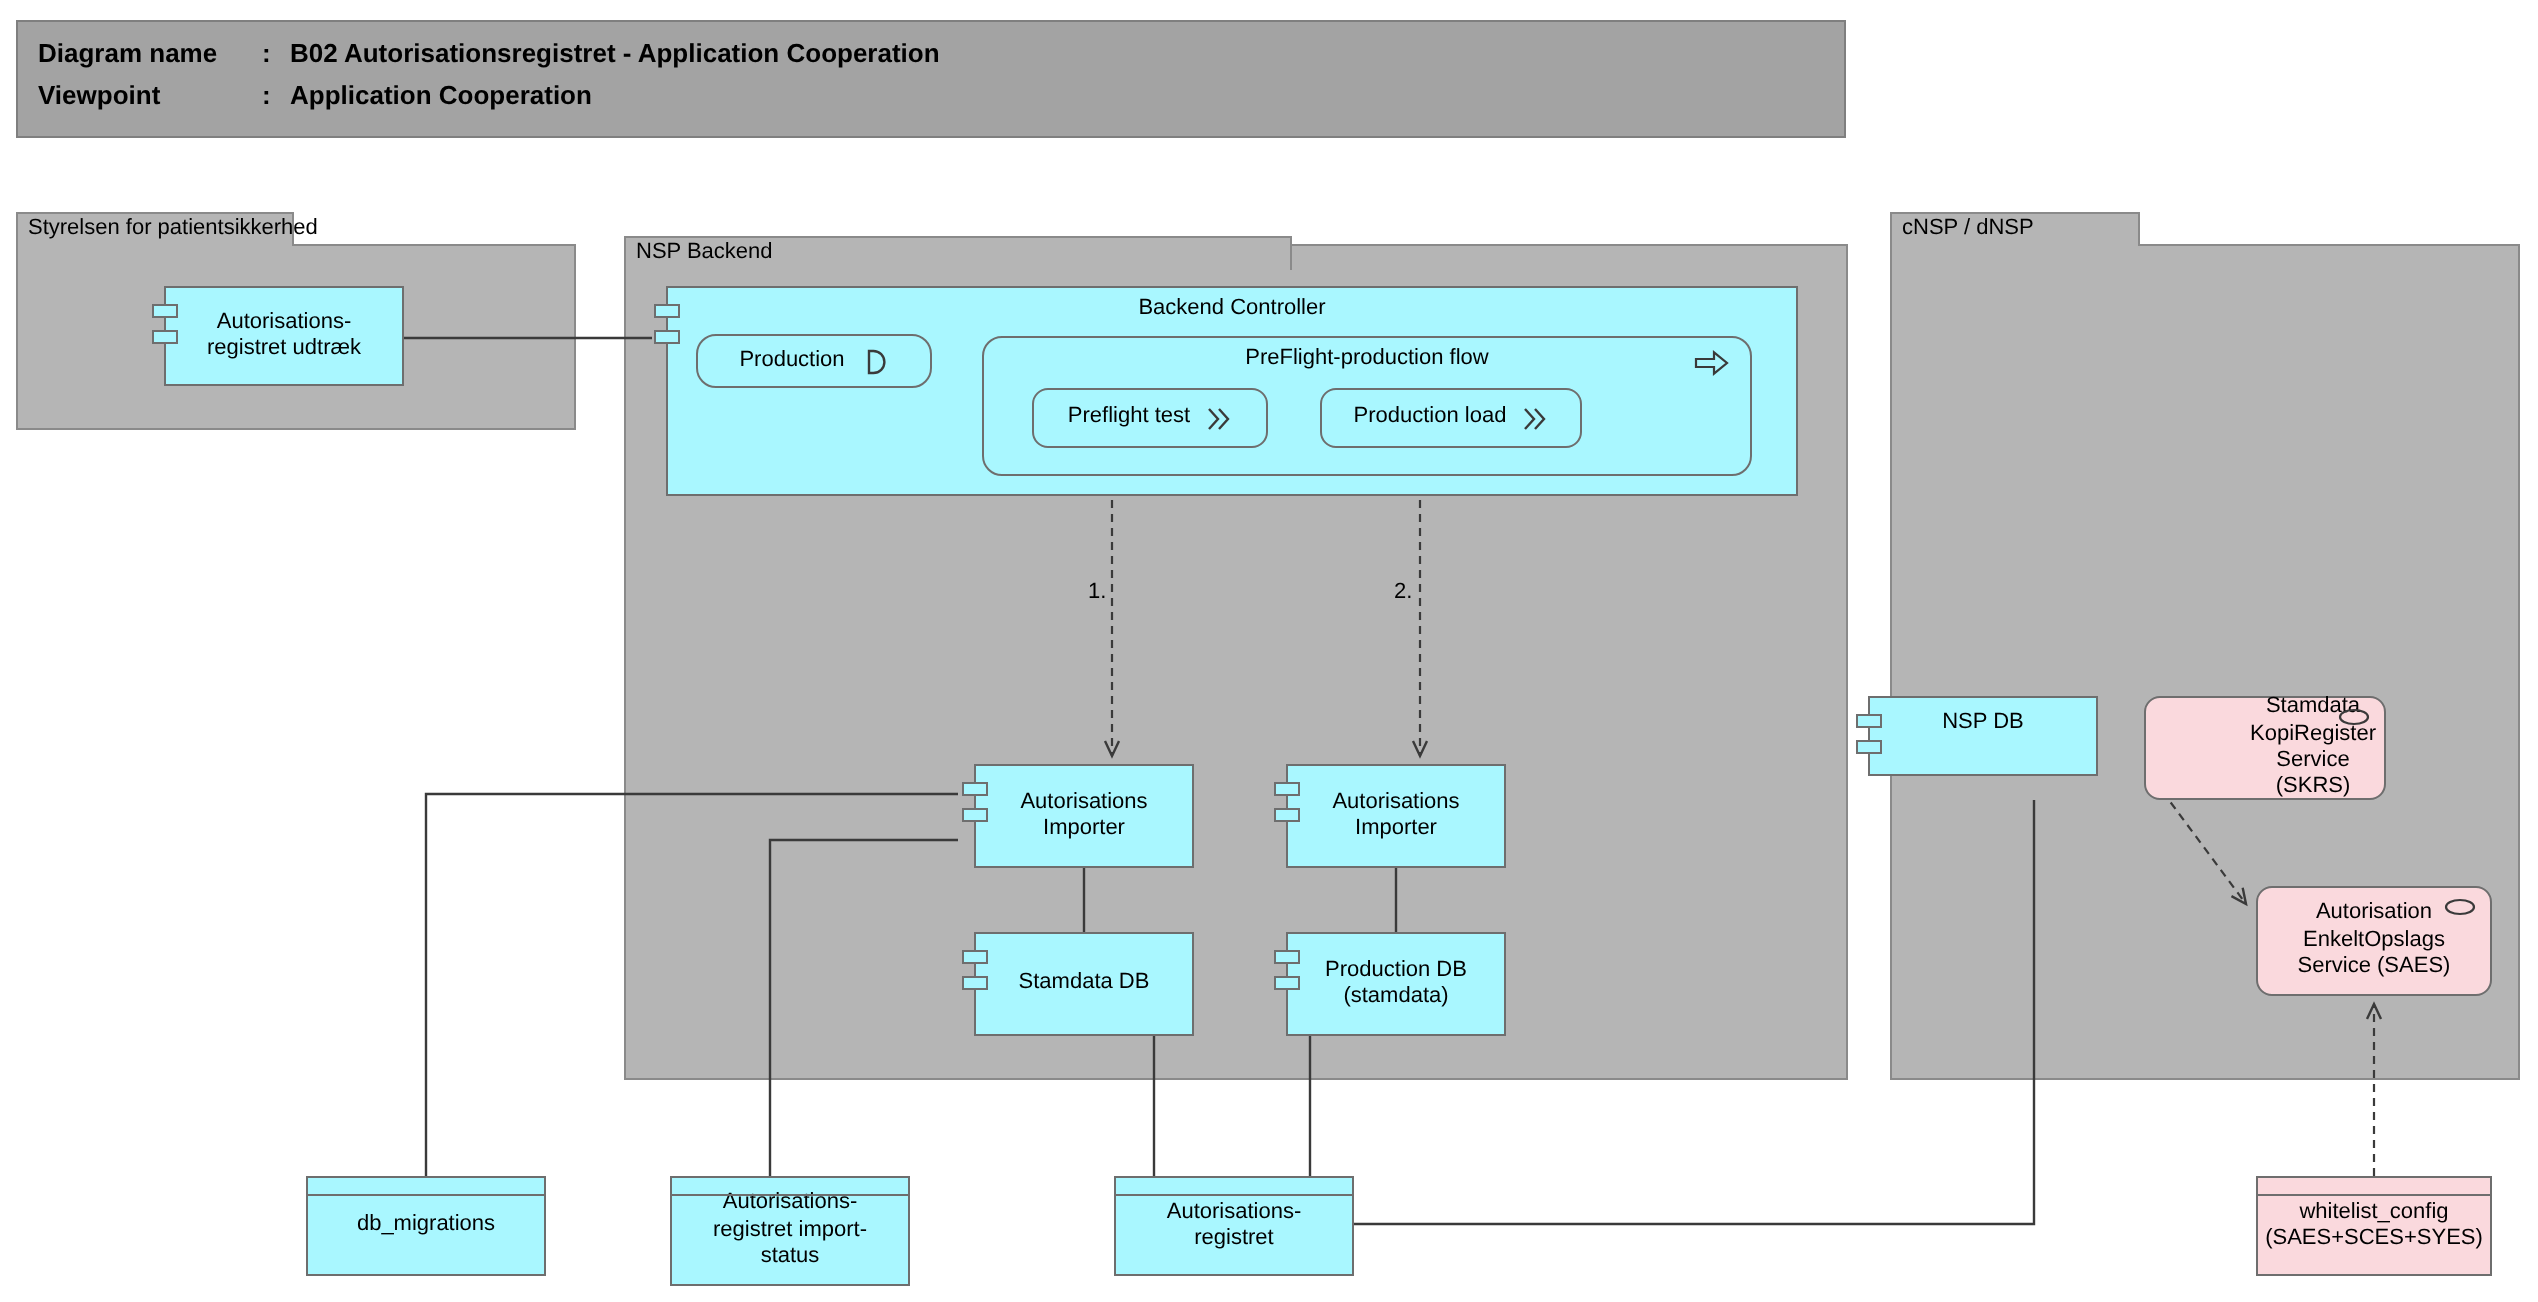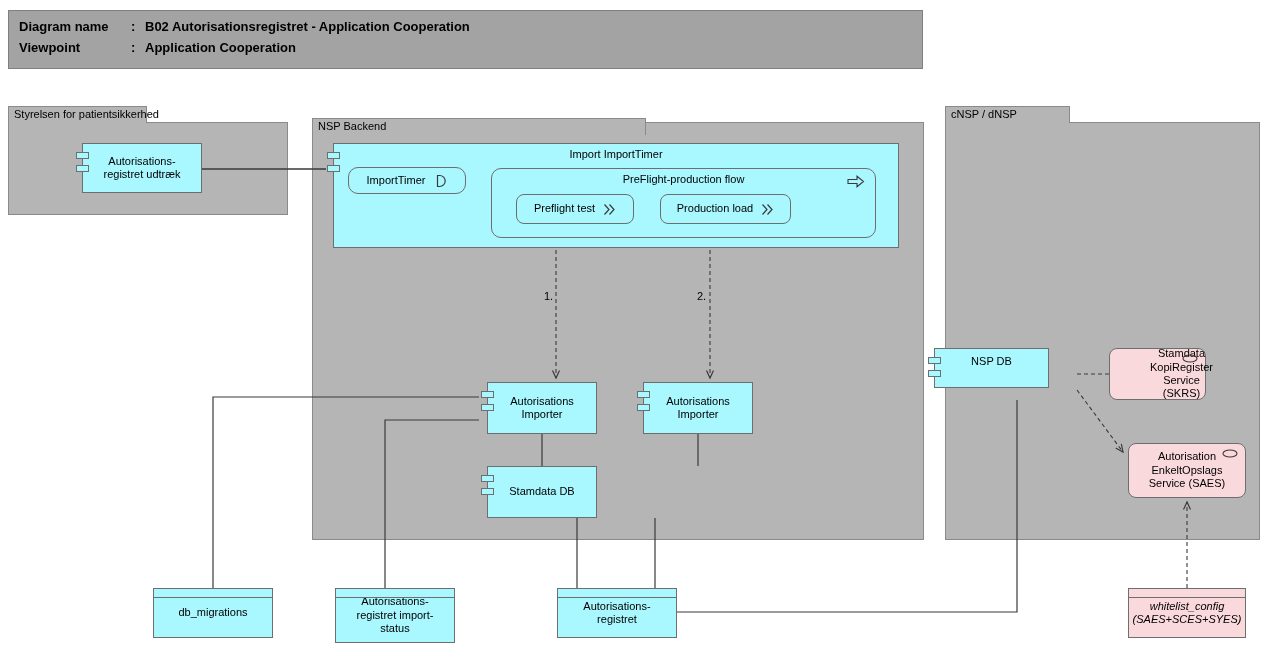--- a/index.html
+++ b/index.html
@@ -105,25 +105,25 @@
   <div class="box cyan" style="left:82px; top:143px; width:120px; height:50px;">
     <span class="cmp-rect r1"></span>
     <span class="cmp-rect r2"></span>
     <span>Autorisations-
 registret udtræk</span>
   </div>
 
   <div class="box cyan block" style="left:333px; top:143px; width:566px; height:105px;">
     <span class="cmp-rect r1"></span>
     <span class="cmp-rect r2"></span>
-    <span class="label-top">Import ImportTimer</span>
+    <span class="label-top">Backend Controller</span>
 
     <div class="box cyan rounded" style="left:14px; top:23px; width:118px; height:27px;">
       <span class="inline-label">
-        <span>ImportTimer</span>
+        <span>Production</span>
         <svg width="14" height="14" viewBox="0 0 14 14">
           <path d="M4.5 1.5 h2.2 a5.5 5.5 0 1 1 0 11 H4.5 z" fill="none" stroke="#3a3a3a" stroke-width="1.2"></path>
         </svg>
       </span>
     </div>
 
     <div class="box cyan rounded block" style="left:157px; top:24px; width:385px; height:70px;">
       <span class="label-top">PreFlight-production flow</span>
       <svg class="icon-right" width="18" height="13" viewBox="0 0 18 13">
         <path d="M1 4.5 H10 V1.2 L16.5 6.5 L10 11.8 V8.5 H1 z" fill="none" stroke="#3a3a3a" stroke-width="1.1"></path>
@@ -162,28 +162,34 @@
     <span>Autorisations
 Importer</span>
   </div>
 
   <div class="box cyan" style="left:487px; top:466px; width:110px; height:52px;">
     <span class="cmp-rect r1"></span>
     <span class="cmp-rect r2"></span>
     <span>Stamdata DB</span>
   </div>
 
+  <div class="box cyan" style="left:643px; top:466px; width:110px; height:52px;">
+    <span class="cmp-rect r1"></span>
+    <span class="cmp-rect r2"></span>
+    <span>Production DB
+(stamdata)</span>
+  </div>
 
   <div class="box cyan block" style="left:934px; top:348px; width:115px; height:40px;">
     <span class="cmp-rect r1"></span>
     <span class="cmp-rect r2"></span>
     <span class="label-top" style="top:6px;">NSP DB</span>
   </div>
 
-  <div class="box pink rounded-sm" style="left:1109px; top:348px; width:97px; height:52px;padding-left:48px;">
+  <div class="box pink rounded-sm" style="left:1072px; top:348px; width:121px; height:52px;padding-left:48px;">
     <svg class="icon-tr" width="16" height="9" viewBox="0 0 16 9">
       <ellipse cx="8" cy="4.5" rx="7" ry="3.5" fill="none" stroke="#3a3a3a" stroke-width="1.1"></ellipse>
     </svg>
     <span>Stamdata
 KopiRegister
 Service (SKRS)</span>
   </div>
 
   <div class="box pink rounded-sm" style="left:1128px; top:443px; width:118px; height:55px;">
     <svg class="icon-tr" width="16" height="9" viewBox="0 0 16 9">
@@ -205,19 +211,19 @@
 registret import-
 status</span>
   </div>
 
   <div class="box cyan" style="left:557px; top:588px; width:120px; height:50px;">
     <span class="obj-bar"></span>
     <span>Autorisations-
 registret</span>
   </div>
 
-  <div class="box pink" style="left:1128px; top:588px; width:118px; height:50px;font-style:italic;">
+  <div class="box pink" style="left:1128px; top:588px; width:118px; height:50px;">
     <span class="obj-bar"></span>
     <span>whitelist_config
 (SAES+SCES+SYES)</span>
   </div>
 
 </div>
 
 </body></html>

